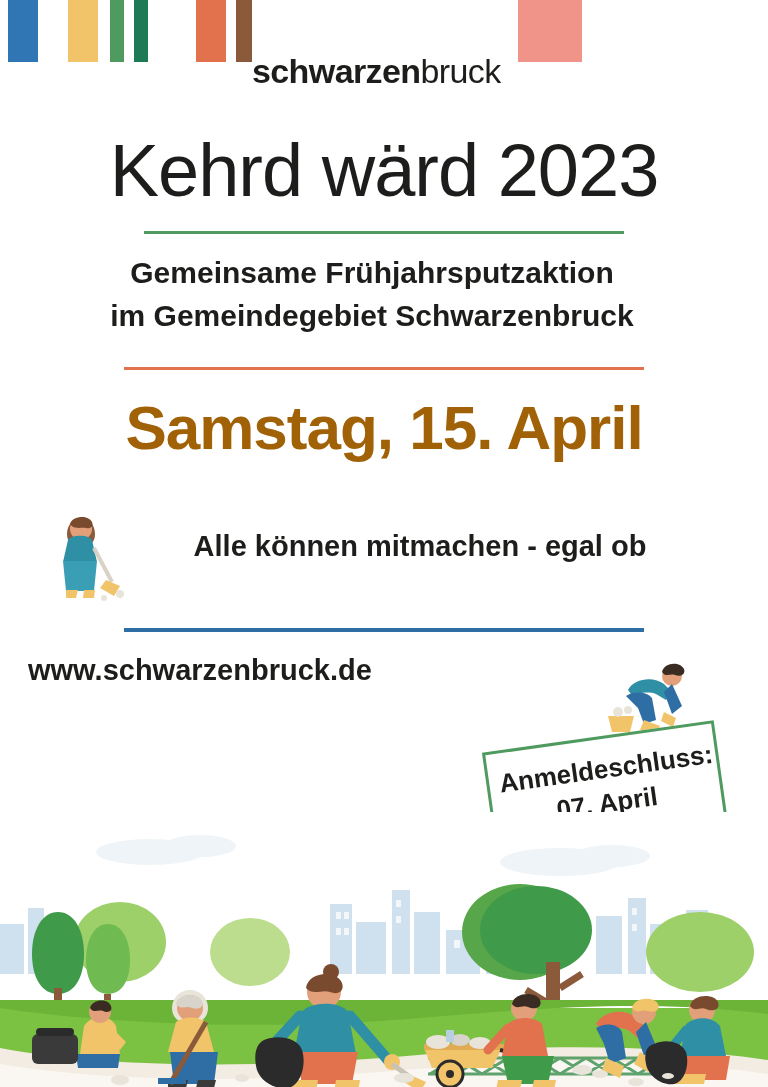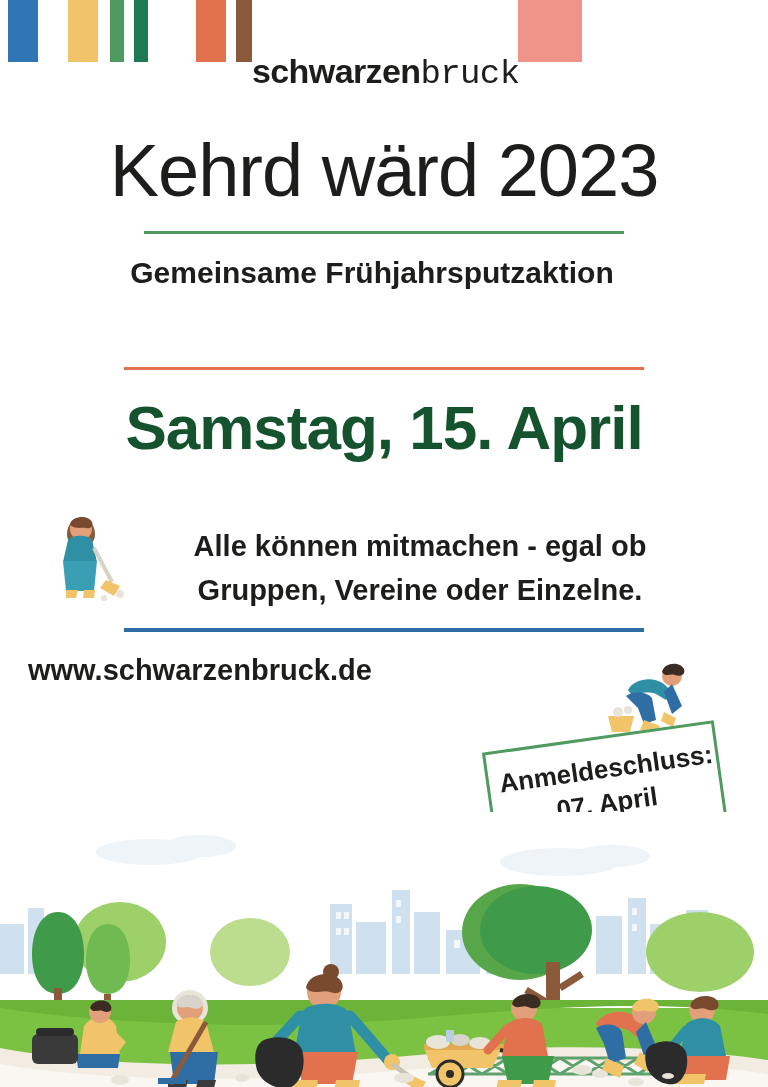--- a/index.html
+++ b/index.html
@@ -39,21 +39,20 @@
     letter-spacing: -0.6px;
     color: #1d1d1b;
     white-space: nowrap;
   }
   .logo-word .bold {
     font-weight: bold;
     margin-top: 11px;
   }
   .logo-word .light {
     font-weight: normal;
-    font-family: Liberation Mono, monospace;
   }
 
   
   .title {
     position: absolute;
     top: 128px;
     left: 0;
     width: 768px;
     text-align: center;
     font-size: 74px;
@@ -99,21 +98,21 @@
   }
 
   .date {
     position: absolute;
     top: 392px;
     left: 0;
     width: 768px;
     text-align: center;
     font-size: 62px;
     font-weight: bold;
-    color: #14532d;
+    color: #a16207;
     letter-spacing: -1px;
   }
 
   .participate {
     position: absolute;
     top: 505px;
     left: 130px;
     width: 580px;
     text-align: center;
     font-size: 29px;
@@ -180,20 +179,21 @@
     <div class="logo-word">
       <span class="bold">schwarzen</span><span class="light">bruck</span>
     </div>
   </div>
 
   <div class="title">Kehrd wärd 2023</div>
   <div class="rule rule-green"></div>
 
   <div class="subtitle">
     <div>Gemeinsame Frühjahrsputzaktion</div>
+    <div>im Gemeindegebiet Schwarzenbruck</div>
   </div>
   <div class="rule rule-orange"></div>
 
   <div class="date">Samstag, 15. April</div>
 
   <svg class="small-figure" style="left:34px;top:498px;" width="96" height="110" viewBox="0 0 96 110" xmlns="http://www.w3.org/2000/svg">
     <ellipse cx="42" cy="100" rx="34" ry="6" fill="#ffffff"></ellipse>
     <path d="M33 36c0-9 6-16 14-16s14 7 14 16-6 13-14 13-14-4-14-13z" fill="#8a5a3b"></path>
     <circle cx="47" cy="31" r="11" fill="#e2a07a"></circle>
     <path d="M36 26c2-8 18-10 22-2 2 5-2 7-6 6-5-1-12 2-16-4z" fill="#7a4a2e"></path>
@@ -201,21 +201,20 @@
     <path d="M29 63h34l-3 30H32l-3-30z" fill="#3a9fb5"></path>
     <path d="M32 92h12l-2 8H32v-8zM50 92h11l-1 8H49l1-8z" fill="#f2c46a"></path>
     <path d="M60 50l18 34" stroke="#d9d2c6" stroke-width="4" fill="none"></path>
     <path d="M72 82l14 6-6 10-14-8z" fill="#f2c46a"></path>
     <circle cx="86" cy="96" r="4" fill="#e9e4da"></circle>
     <circle cx="70" cy="100" r="3" fill="#e9e4da"></circle>
   </svg>
 
   <div class="participate">
     <div>Alle können mitmachen - egal ob</div>
-    <div>Gruppen, Vereine oder Einzelne.</div>
   </div>
 
   <div class="rule rule-blue"></div>
 
   <div class="info">
     <div>www.schwarzenbruck.de</div>
   </div>
 
   <svg class="small-figure" style="left:598px;top:660px;" width="110" height="80" viewBox="0 0 110 80" xmlns="http://www.w3.org/2000/svg">
     <path d="M30 30c6-12 26-14 36-6l8 8-6 8-10-6c-8-3-20-1-22 4l-6-8z" fill="#2f8fa4"></path>

